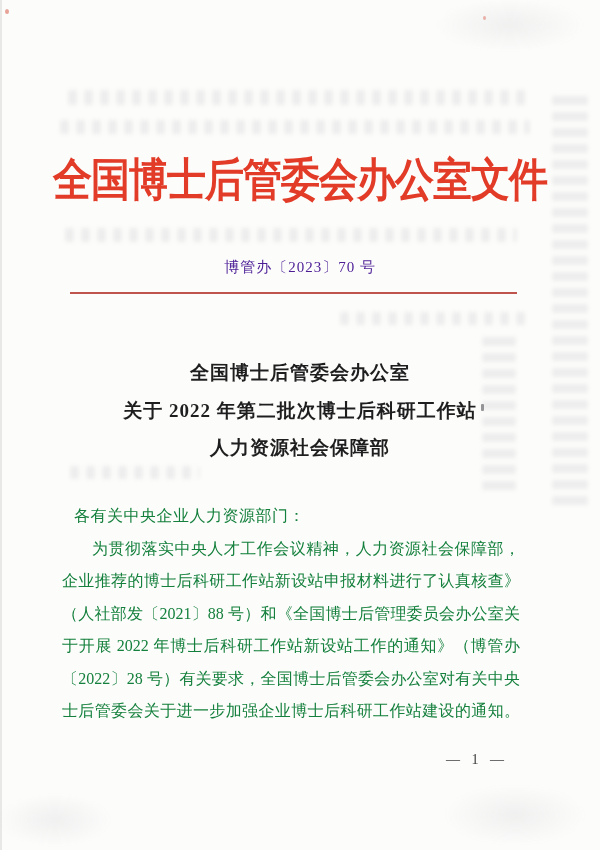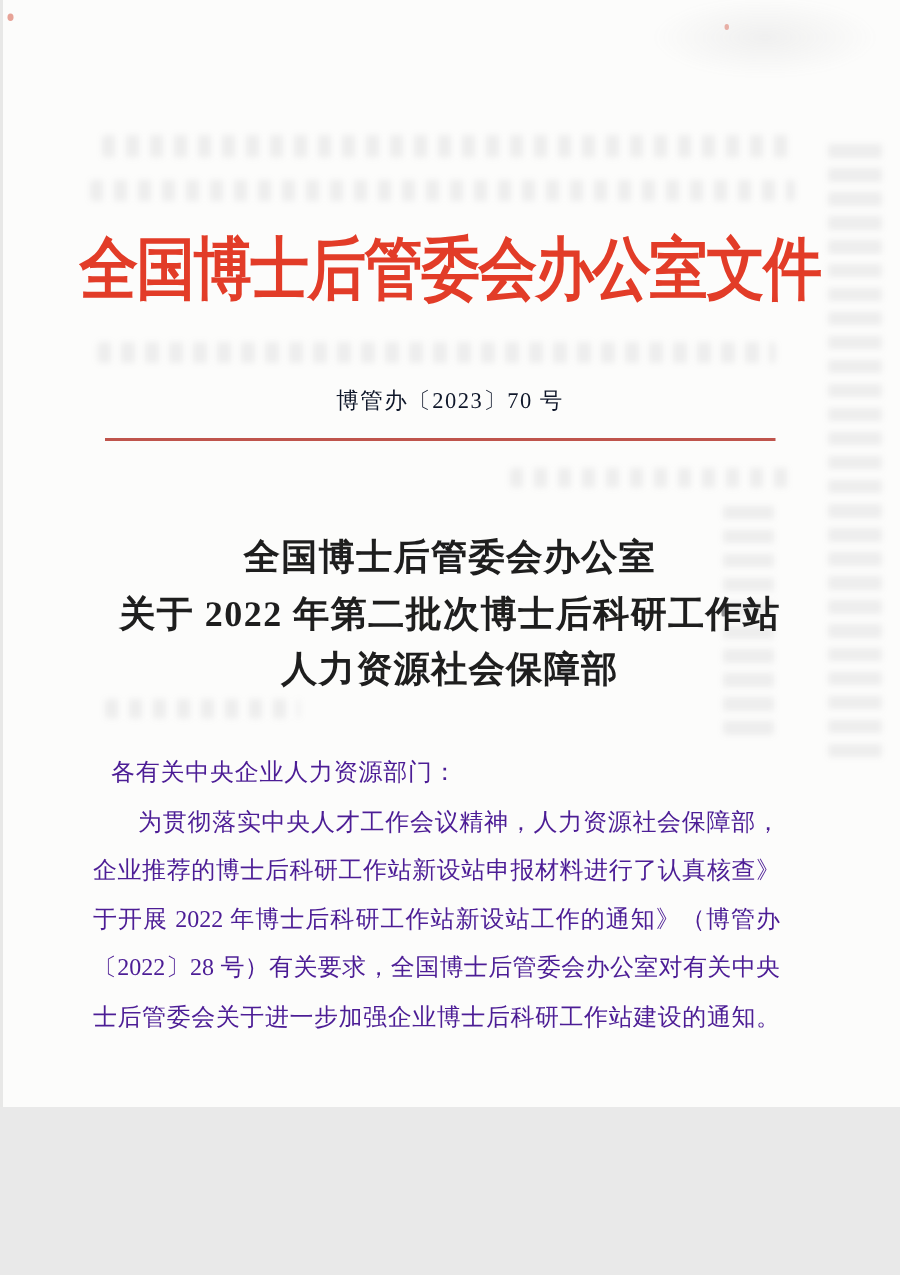--- a/index.html
+++ b/index.html
@@ -9,21 +9,21 @@
     --paper:#fcfcfb;
   }
   html,body{margin:0;padding:0;}
   body{
     width:600px;height:850px;
     background:#e9e9e9;
     font-family:"Liberation Serif","DejaVu Serif",serif;
   }
   .paper{
     position:relative;
-    width:600px;height:738px;
+    width:600px;height:850px;
     background:var(--paper);
     overflow:hidden;
     color:var(--ink);
     text-decoration:underline;
   }
   
   .scan-edge{
     position:absolute;left:0;top:0;width:2px;height:850px;
     background:rgba(60,60,60,0.10);
   }
@@ -52,39 +52,39 @@
     letter-spacing:-1px;
     white-space:nowrap;
     transform:scaleY(1.16);
     transform-origin:50% 20%;
   }
   .doc-number{
     position:absolute;top:258px;left:0;width:600px;
     text-align:center;
     font-size:15px;
     letter-spacing:1px;
-    color:#0f172a;
+    color:#4c1d95;
   }
   .red-divider{
     position:absolute;top:292px;left:70px;width:447px;height:2px;
     background:var(--divider);
   }
   .heading{
     position:absolute;top:354px;left:0;width:600px;
     text-align:center;
-    font-size:24px;font-weight:bold;
+    font-size:19px;font-weight:bold;
     line-height:37.5px;
     letter-spacing:1px;
     color:#1e1e1e;
   }
   .body-block{
     position:absolute;top:500px;left:62px;width:458px;
     font-size:16px;
     line-height:32.5px;
-    color:#4c1d95;
+    color:#15803d;
   }
   .salutation{
     text-align:left;
     padding-left:12px;
     letter-spacing:0.5px;
   }
   .pline{
     text-align:justify;
     text-align-last:justify;
   }
@@ -128,20 +128,21 @@
   <div class="heading">
     <div>全国博士后管委会办公室</div>
     <div>关于 2022 年第二批次博士后科研工作站</div>
     <div>人力资源社会保障部</div>
   </div>
 
   <div class="body-block">
     <div class="salutation">各有关中央企业人力资源部门：</div>
     <div class="pline indent">为贯彻落实中央人才工作会议精神，人力资源社会保障部，</div>
     <div class="pline">企业推荐的博士后科研工作站新设站申报材料进行了认真核查》</div>
+    <div class="pline">（人社部发〔2021〕88 号）和《全国博士后管理委员会办公室关</div>
     <div class="pline">于开展 2022 年博士后科研工作站新设站工作的通知》（博管办</div>
     <div class="pline">〔2022〕28 号）有关要求，全国博士后管委会办公室对有关中央</div>
     <div class="pline">士后管委会关于进一步加强企业博士后科研工作站建设的通知。</div>
   </div>
 
   <div class="page-number">— 1 —</div>
 
 </div>
 
 </body></html>

